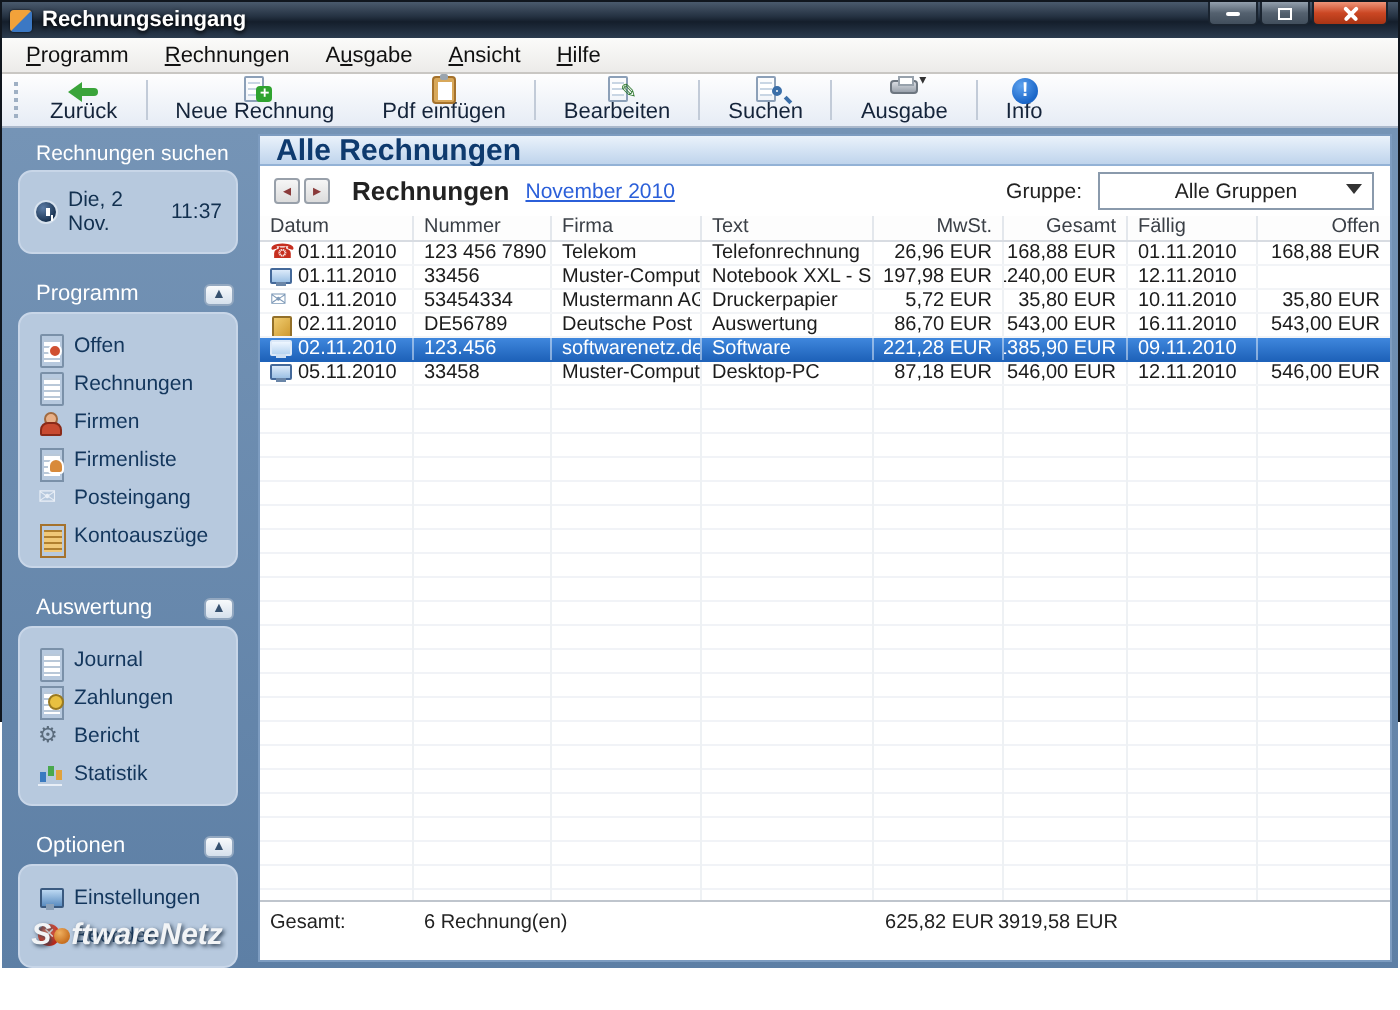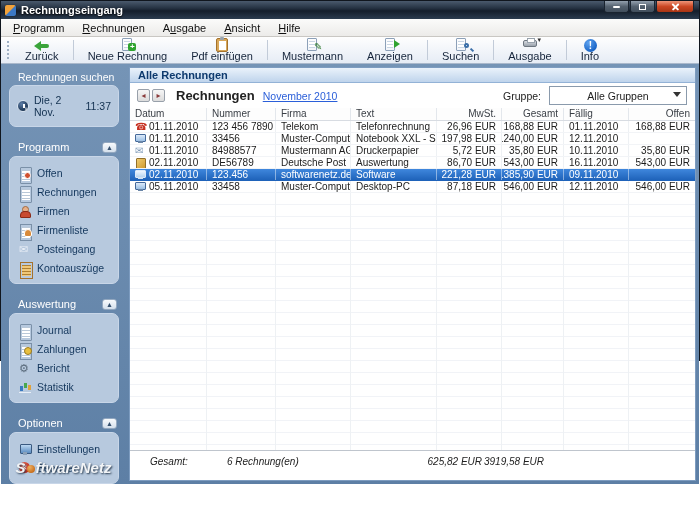--- a/index.html
+++ b/index.html
@@ -102,21 +102,21 @@
   .si-quit::before { content:"✕"; position:absolute; left:0; top:0; width:11px; height:11px; border-radius:50%;
     background:radial-gradient(circle at 35% 30%, #ee7a60, #c02818 70%); color:#fff; font-size:7px; line-height:11px; text-align:center; }
   .logo { position:absolute; bottom:8px; left:0; width:125px; text-align:center; font-style:italic; font-weight:bold;
     font-size:15px; color:#f2f4f6; text-shadow:1px 1px 2px #2a3c50; letter-spacing:0px; }
   .logo-dot { display:inline-block; width:8px; height:8px; border-radius:50%; margin:0 1px;
     background:radial-gradient(circle at 35% 30%, #f0b060, #c87020 70%); }
 
   
   .main { flex:1 1 auto; margin:3px 3px 3px 3px; background:#fff; border:1px solid #7d9cc0; display:flex; flex-direction:column; overflow:hidden; }
   .main-header { height:15px; flex:0 0 15px; background:linear-gradient(#eaf2fb,#bfd4ec); border-bottom:1px solid #93b2d6;
-    color:#0e3a6e; font-weight:bold; font-size:11px; line-height:15px; padding-left:8px; }
+    color:#0e3a6e; font-weight:bold; font-size:15px; line-height:15px; padding-left:8px; }
   .nav-row { height:25px; flex:0 0 25px; display:flex; align-items:center; padding:0 8px 0 7px; background:#fff; }
   .nav-btn { width:13px; height:13px; border:1px solid #98a0aa; border-radius:2px; background:linear-gradient(#f6f6f6,#dcdcdc);
     font-size:8px; line-height:11px; text-align:center; color:#8a3a3a; margin-right:2px; }
   .nav-title { font-size:13px; font-weight:bold; color:#222; margin:0 8px 0 9px; }
   .period-link { color:#2b5fd9; text-decoration:underline; font-size:10.5px; }
   .group-box { margin-left:auto; display:flex; align-items:center; gap:8px; }
   .group-label { color:#222; font-size:10.5px; }
   .dropdown { width:138px; height:19px; border:1px solid #8a9aac; background:#fff; display:flex; align-items:center; position:relative; }
   .dropdown-value { flex:1; text-align:center; font-size:10.5px; color:#222; }
   .dropdown-arrow { position:absolute; right:5px; top:5px; border-left:4px solid transparent; border-right:4px solid transparent; border-top:5px solid #333; }
@@ -137,21 +137,21 @@
   .ri-mail { color:#7e9ab8; font-size:10px; line-height:10px; }
   .ri-pc::before { content:""; position:absolute; left:0; top:0; width:9px; height:6px; background:linear-gradient(#dceafa,#9cc0e4); border:1px solid #44699a; border-radius:1px; }
   .ri-pc::after { content:""; position:absolute; left:3px; top:7px; width:5px; height:2px; background:#6a86a8; }
   .ri-box::before { content:""; position:absolute; left:1px; top:0; width:8px; height:9px; background:linear-gradient(135deg,#f0cc70,#cf9a30); border:1px solid #93702a; border-radius:1px; }
   .ri-pcdisk::before { content:""; position:absolute; left:0; top:0; width:9px; height:6px; background:linear-gradient(#eef6ff,#b7d4f0); border:1px solid #dce9f8; border-radius:1px; }
   .ri-pcdisk::after { content:""; position:absolute; left:3px; top:7px; width:5px; height:2px; background:#cfe0f2; }
   .filler { flex:1 1 auto; }
   .fcell { border-right:1px solid #eef1f4; background:repeating-linear-gradient(to bottom,#fff 0 11px,#f1f3f7 11px 12px); }
   .fcell:last-child { border-right:none; }
   .tfoot { height:22px; flex:0 0 22px; border-top:1px solid #bfc5cd; margin-bottom:8px; }
-  .fcell-t { font-size:10px; color:#222; padding:0 20px; display:flex; align-items:center; white-space:nowrap;font-style:italic; }
+  .fcell-t { font-size:10px; color:#222; padding:0 5px; display:flex; align-items:center; white-space:nowrap; }
   .span2 { grid-column:2 / span 3; }
 </style>
 </head>
 <body>
 
 <div class="window">
 
   <div class="titlebar">
     <span class="app-icon"></span>
     <span class="title-text">Rechnungseingang</span>
@@ -195,28 +195,21 @@
           <span class="ic-clip"></span>
         </span>
       <span>Pdf einfügen</span>
     </div>
     <div class="tsep"></div>
     <div class="tbtn">
       <span class="tb-icon">
           <span class="pg"></span>
           <span class="badge-pencil">✎</span>
         </span>
-      <span>Mustermann</span>
-    </div>
-    <div class="tbtn">
-      <span class="tb-icon">
-          <span class="pg"></span>
-          <span class="badge-arrow"></span>
-        </span>
-      <span>Anzeigen</span>
+      <span>Bearbeiten</span>
     </div>
     <div class="tsep"></div>
     <div class="tbtn">
       <span class="tb-icon">
           <span class="pg"></span>
           <span class="mag"></span>
         </span>
       <span>Suchen</span>
     </div>
     <div class="tsep"></div>
@@ -372,21 +365,21 @@
         <div class="cell num">197,98 EUR</div>
         <div class="cell num">1240,00 EUR</div>
         <div class="cell">12.11.2010</div>
         <div class="cell num"></div>
       </div>
       <div class="row">
         <div class="cell">
             <span class="ri ri-mail">✉</span>
             <span>01.11.2010</span>
           </div>
-        <div class="cell">84988577</div>
+        <div class="cell">53454334</div>
         <div class="cell">Mustermann AG</div>
         <div class="cell">Druckerpapier</div>
         <div class="cell num">5,72 EUR</div>
         <div class="cell num">35,80 EUR</div>
         <div class="cell">10.11.2010</div>
         <div class="cell num">35,80 EUR</div>
       </div>
       <div class="row">
         <div class="cell">
             <span class="ri ri-box"></span>

